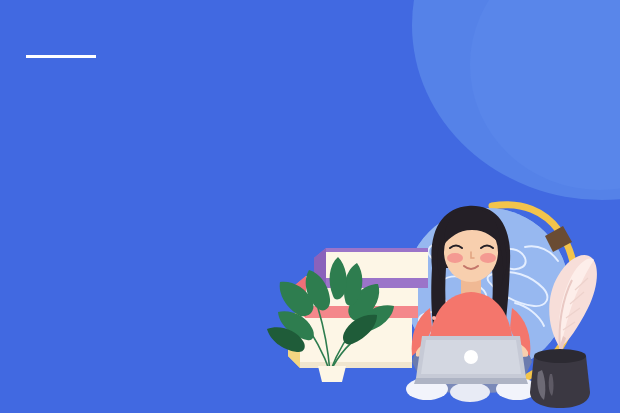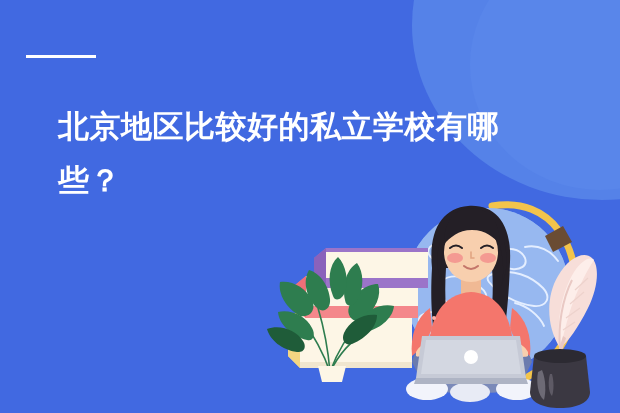--- a/index.html
+++ b/index.html
@@ -77,21 +77,20 @@
 <body>
 
 <div id="stage">
 
   <div class="bg-base"></div>
   <div class="bg-blob"></div>
   <div class="bg-blob-2"></div>
 
   <div class="rule"></div>
 
-  <div class="headline">北京地区比较好的私立学校有哪些？</div>
 
   <svg class="illus" viewBox="0 0 620 413">
 
     <g>
 
       <path d="M492 206 C 552 196 584 248 574 310 C 568 348 544 372 516 382" fill="none" stroke="#f3c44b" stroke-width="7" stroke-linecap="round"></path>
 
       <path d="M476 358 L 506 368 L 500 386 L 470 376 Z" fill="#b58243"></path>
 
       <circle cx="487" cy="290" r="82" fill="#8fb2ee"></circle>

